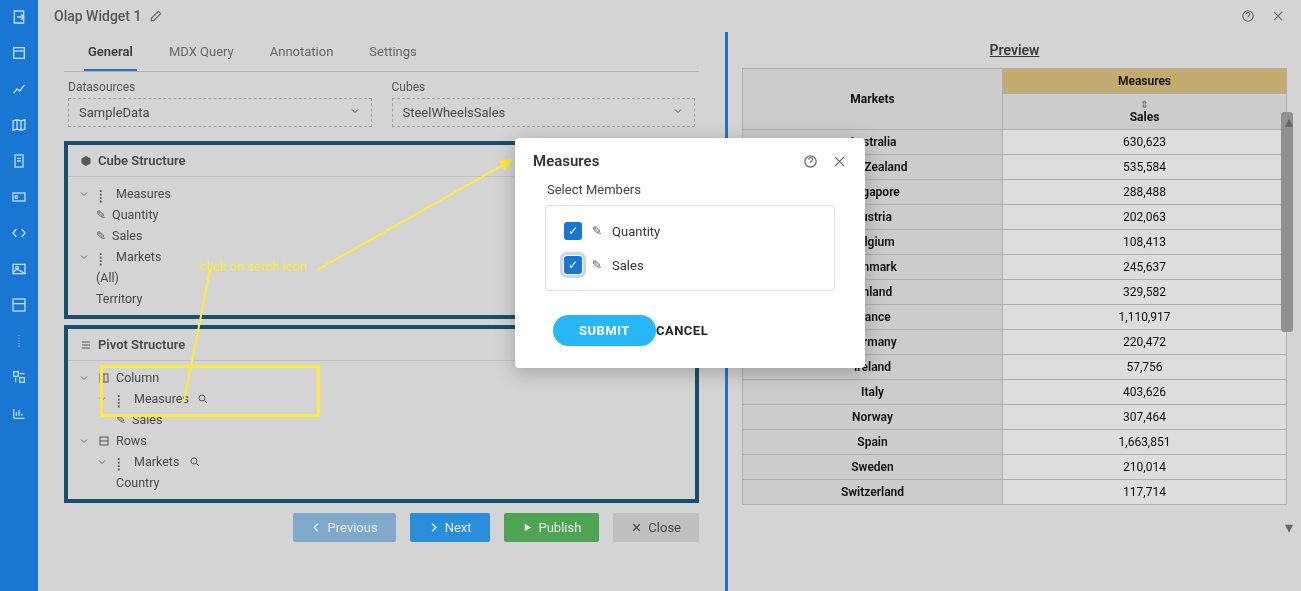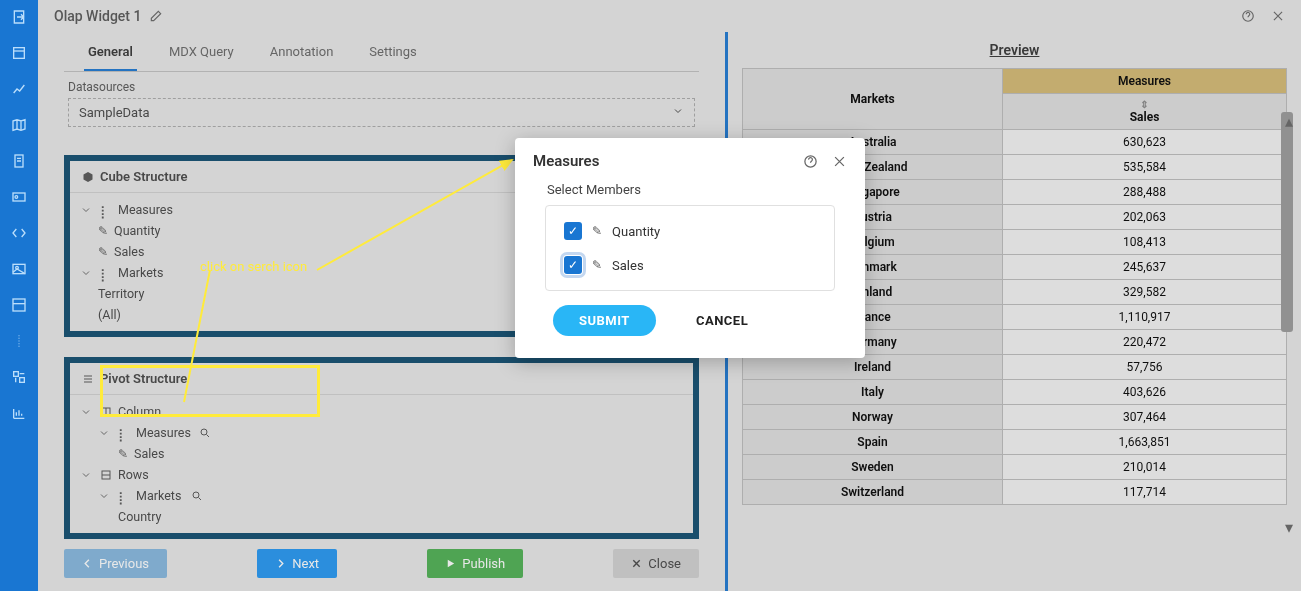--- a/index.html
+++ b/index.html
@@ -24,21 +24,21 @@
 
 .tabs { display: flex; gap: 28px; padding: 4px 20px 0; border-bottom: 1px solid #c0c0c0; }
 .tab { padding: 8px 4px 10px; font-size: 13px; color: #666; cursor: pointer; border-bottom: 2px solid transparent; }
 .tab.active { color: #333; font-weight: 600; border-bottom-color: #1976d2; }
 
 .selectors { display: flex; gap: 20px; padding: 8px 4px; }
 .selector { flex: 1; display: flex; flex-direction: column; gap: 4px; }
 .selector-label { font-size: 12px; color: #555; }
 .selector-box { border: 1px dashed #aaa; padding: 6px 10px; display: flex; align-items: center; justify-content: space-between; font-size: 13px; color: #444; background: #e8e8e8; cursor: pointer; }
 
-.panel { border: 6px solid #0c4a6e; margin-top: 20px; background: #e8e8e8; }
+.panel { border: 4px solid #0c4a6e; margin-top: 6px; background: #e8e8e8; }
 .panel-header { padding: 8px 12px; font-size: 13px; font-weight: 600; color: #444; border-bottom: 1px solid #d0d0d0; display:flex; align-items:center; gap:6px; }
 .tree { padding: 6px 4px; font-size: 12.5px; color: #444; }
 .tree-row { display: flex; align-items: center; gap: 6px; padding: 3px 6px; cursor: pointer; }
 .chev { width: 14px; display:inline-flex; color: #666; }
 .indent1 { padding-left: 24px; }
 .indent2 { padding-left: 44px; }
 .sm-icon { width:12px; height:12px; display:inline-flex; color:#555; }
 
 .highlight-box { position: absolute; border: 3px solid #ffeb3b; pointer-events: none; z-index: 6; }
 .annotation-text { position: absolute; color: #ffeb3b; font-size: 13px; z-index: 7; pointer-events: none; }
@@ -46,36 +46,36 @@
 
 .preview-title { text-align: center; font-size: 14px; font-weight: 600; color: #333; padding: 10px 0; text-decoration: underline; }
 .preview-table-wrap { flex:1; overflow: hidden; position: relative; margin: 0 4px; }
 .ptable { width: 100%; border-collapse: collapse; font-size: 12px; }
 .ptable th, .ptable td { border: 1px solid #bbb; padding: 5px 8px; text-align: center; }
 .ptable .hdr-meas { background: #d4b971; font-weight: 600; }
 .ptable .hdr-sub { background: #dedede; }
 .ptable .rowhdr { background: #dedede; font-weight: 600; width: 260px; }
 .ptable td.val { background: #f2f2f2; }
 
-.footer { display: flex; gap: 14px; justify-content: space-between; padding: 10px 0 12px; }
+.footer { display: flex; gap: 14px; justify-content: flex-end; padding: 10px 0 12px; }
 .btn { padding: 7px 18px; font-size: 13px; border: none; cursor: pointer; display: flex; align-items: center; gap: 6px; color: #fff; border-radius: 2px; }
 .btn-blue { background: #2196f3; }
 .btn-blue.disabled { background: #84b7df; }
 .btn-green { background: #4caf50; }
 .btn-gray { background: #d0d0d0; color: #444; }
 
 .dialog { position: absolute; left: 477px; top: 138px; width: 350px; background: #fff; border-radius: 4px; box-shadow: 0 4px 20px rgba(0,0,0,0.25); z-index: 10; padding: 14px 18px 22px; }
 .dialog-header { display: flex; align-items: center; font-size: 15px; font-weight: 600; color: #333; }
 .dialog-header .spacer { flex: 1; }
 .dialog-sub { font-size: 13px; color: #444; margin: 12px 0 8px 14px; }
 .member-list { border: 1px solid #e0e0e0; border-radius: 4px; margin: 0 12px; padding: 8px 0; }
 .member-row { display: flex; align-items: center; gap: 10px; padding: 8px 18px; font-size: 13px; color: #333; }
 .chk { width: 18px; height: 18px; border-radius: 3px; background: #1976d2; display: flex; align-items: center; justify-content: center; color: #fff; font-size: 12px; }
 .chk.focus { outline: 3px solid #c3d7f0; outline-offset: 1px; border-radius: 3px; }
-.dialog-actions { display: flex; align-items: center; gap: 40px; margin-top: 14px; padding: 0 20px; }
+.dialog-actions { display: flex; align-items: center; margin-top: 24px; padding: 0 20px; }
 .dlg-submit { background: #29b6f6; color: #fff; border: none; border-radius: 18px; padding: 8px 26px; font-size: 13px; font-weight: 700; letter-spacing: 0.5px; cursor: pointer; }
 .dlg-cancel { background: none; border: none; font-size: 13px; font-weight: 700; letter-spacing: 0.5px; color: #222; cursor: pointer; }
 .pencil { color:#555; font-size:12px; }
 </style>
 </head>
 <body>
 
 <div class="app">
   <div class="sidebar">
     <span class="sidebar-icon">
@@ -185,20 +185,29 @@
         <div class="selectors">
           <div class="selector">
             <span class="selector-label">Datasources</span>
             <div class="selector-box">
               <span>SampleData</span>
               <span><svg width="12" height="12" viewBox="0 0 24 24" fill="none" stroke="currentColor" stroke-width="2">
                     <path d="M6 9l6 6 6-6"></path>
                   </svg></span>
             </div>
           </div>
+          <div class="selector">
+            <span class="selector-label">Cubes</span>
+            <div class="selector-box">
+              <span>SteelWheelsSales</span>
+              <span><svg width="12" height="12" viewBox="0 0 24 24" fill="none" stroke="currentColor" stroke-width="2">
+                    <path d="M6 9l6 6 6-6"></path>
+                  </svg></span>
+            </div>
+          </div>
         </div>
 
         <div class="panel">
           <div class="panel-header">
             <span class="sm-icon">
                 <svg viewBox="0 0 24 24" fill="currentColor">
                   <path d="M12 2l9 5v10l-9 5-9-5V7l9-5z"></path>
                 </svg>
               </span>
             <span>Cube Structure</span>
@@ -224,24 +233,24 @@
             <div class="tree-row">
               <span class="chev">
                   <svg width="12" height="12" viewBox="0 0 24 24" fill="none" stroke="currentColor" stroke-width="2">
                     <path d="M6 9l6 6 6-6"></path>
                   </svg>
                 </span>
               <span class="sm-icon">⡇</span>
               <span>Markets</span>
             </div>
             <div class="tree-row indent1">
+                <span>(All)</span>
+              </div>
+            <div class="tree-row indent1">
                 <span>Territory</span>
-              </div>
-            <div class="tree-row indent1">
-                <span>(All)</span>
               </div>
           </div>
         </div>
 
         <div class="panel" style="position:relative;">
           <div class="panel-header">
             <span class="sm-icon">
                 <svg viewBox="0 0 24 24" fill="none" stroke="currentColor" stroke-width="2">
                   <path d="M4 6h16M4 12h16M4 18h16"></path>
                 </svg>

